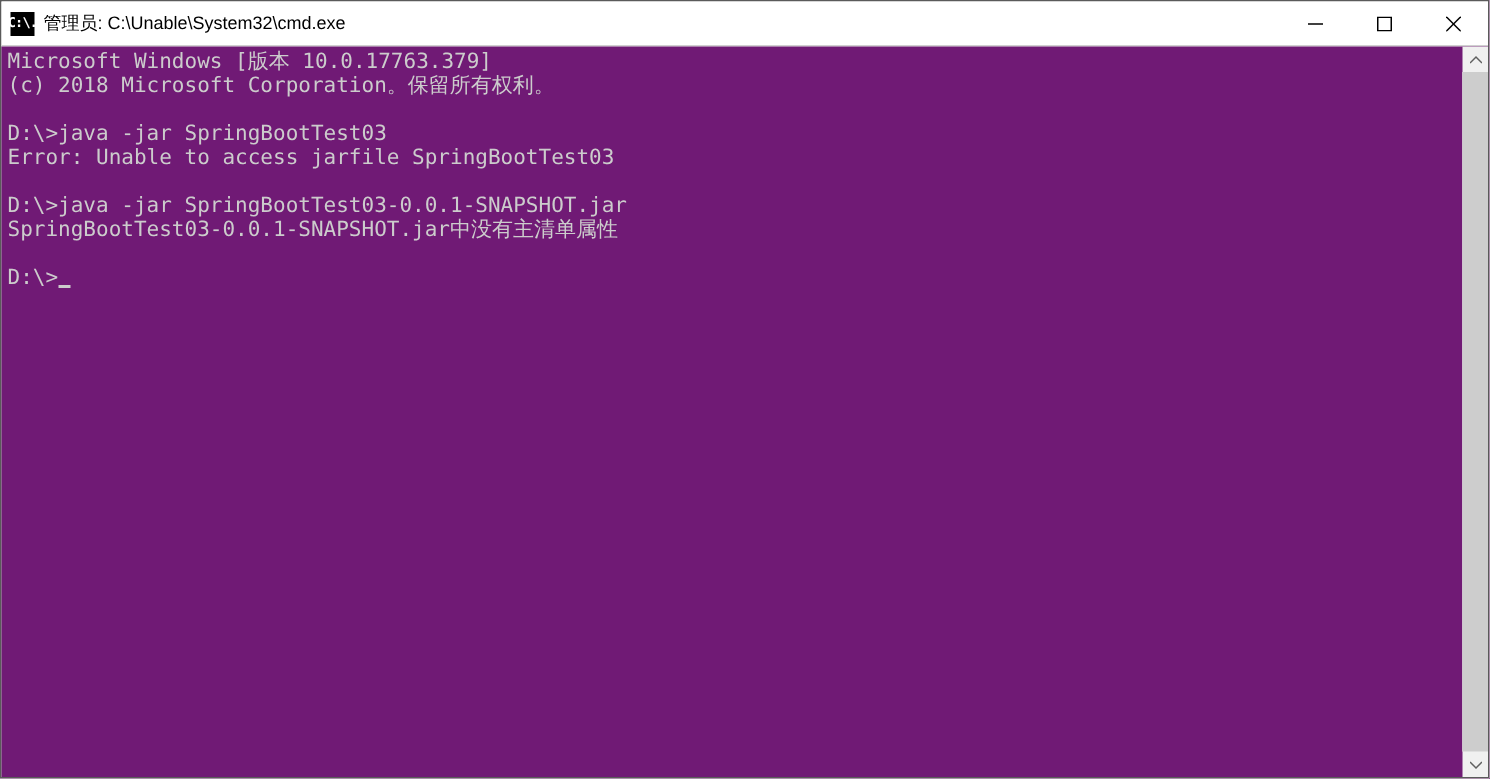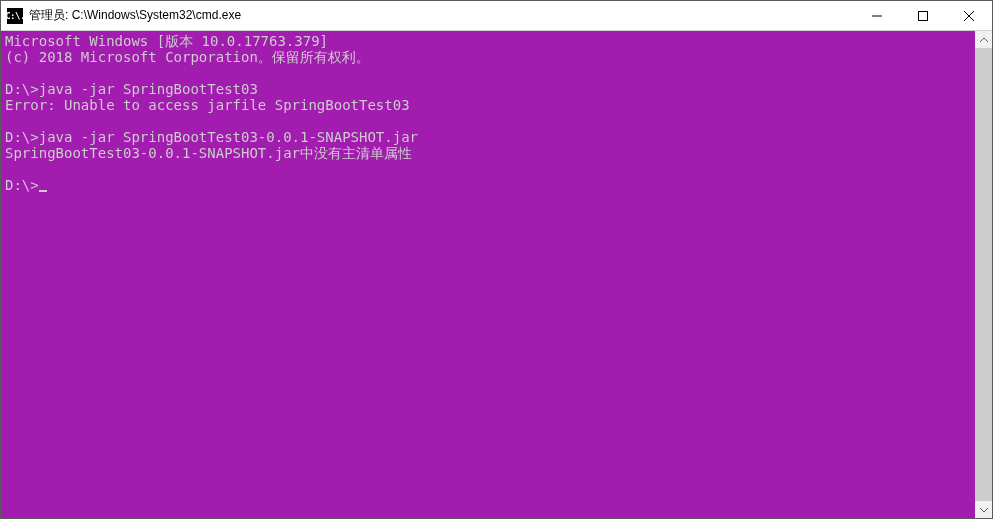--- a/index.html
+++ b/index.html
@@ -61,21 +61,21 @@
       align-items: center;
       justify-content: center;
       cursor: pointer;
     }
     .titlebar-btn svg {
       width: 10px;
       height: 10px;
     }
     .console-body {
       flex: 1;
-      background: #a21caf;
+      background: #701a75;
       display: flex;
       overflow: hidden;
     }
     .console-content {
       flex: 1;
       padding: 2px 4px;
       font-family: "NSimSun", "SimSun", "Consolas", monospace;
       font-size: 14px;
       line-height: 16px;
       color: #cccccc;
@@ -127,21 +127,21 @@
     .prompt-line {
       display: block;
     }
   </style>
 </head>
 <body>
 
 <div class="window">
   <div class="titlebar">
     <div class="titlebar-icon">C:\.</div>
-    <div class="titlebar-text">管理员: C:\Windows\System32\cmd.exe</div>
+    <div class="titlebar-text">管理员: C:\Unable\System32\cmd.exe</div>
     <div class="titlebar-controls">
       <div class="titlebar-btn">
         <svg viewBox="0 0 10 10">
             <line x1="0" y1="5" x2="10" y2="5" stroke="#000" stroke-width="1"></line>
           </svg>
       </div>
       <div class="titlebar-btn">
         <svg viewBox="0 0 10 10">
             <rect x="0.5" y="0.5" width="9" height="9" fill="none" stroke="#000" stroke-width="1"></rect>
           </svg>

